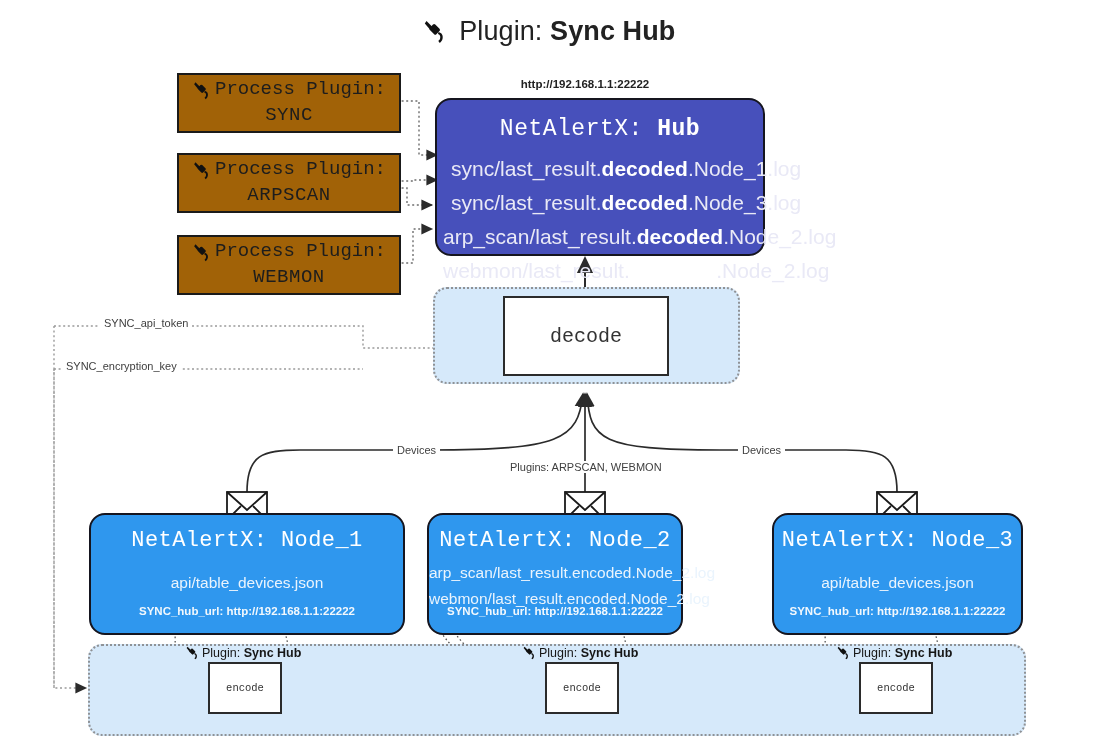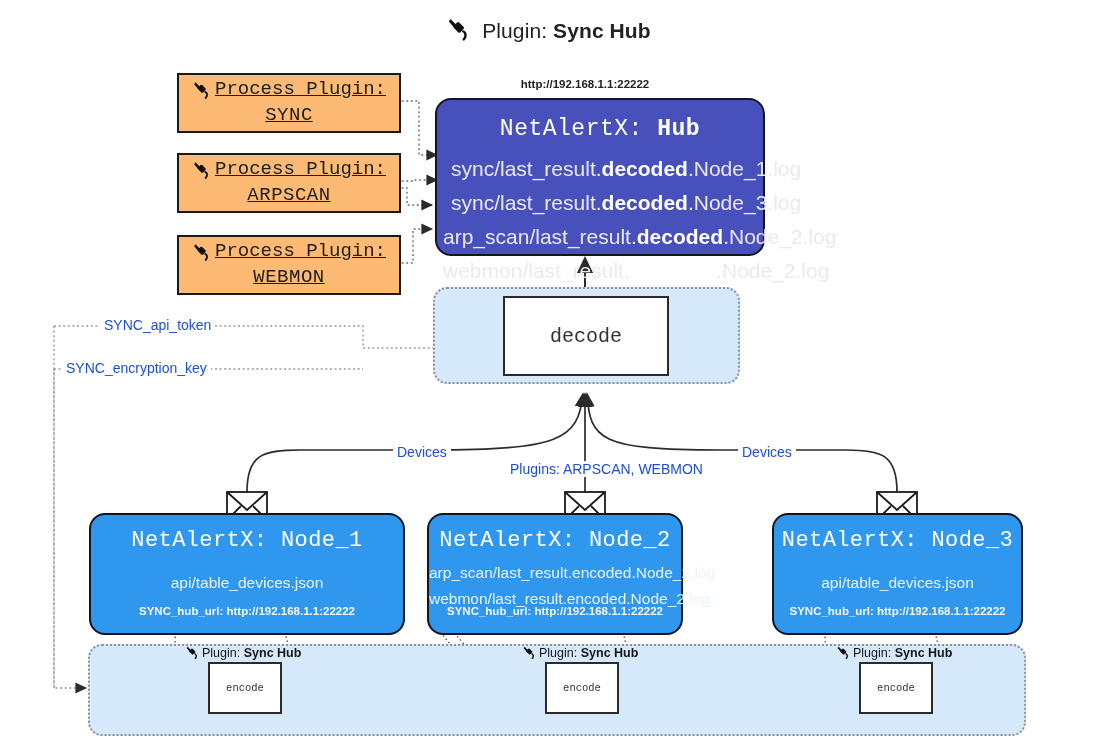--- a/index.html
+++ b/index.html
@@ -3,29 +3,29 @@
 <meta charset="utf-8">
 <style>
   html,body{margin:0;padding:0;background:#ffffff;}
   body{width:1117px;height:754px;position:relative;overflow:hidden;
        font-family:"Liberation Sans",sans-serif;color:#1a1a1a;}
   .canvas{position:absolute;inset:0;}
   svg.layer{position:absolute;left:0;top:0;width:1117px;height:754px;pointer-events:none;}
 
   
   .title{position:absolute;left:0;top:16px;width:1097px;text-align:center;
-         font-size:21px;color:#222;letter-spacing:.1px;}
+         font-size:27px;color:#222;letter-spacing:.1px;}
   .title .b{font-weight:bold;}
   .plugsvg{vertical-align:-4px;margin-right:4px;}
 
   
-  .procbox{position:absolute;border:2px solid #1a1a1a;background:#fdba74;
+  .procbox{position:absolute;border:2px solid #1a1a1a;background:#a16207;
            font-family:"Liberation Mono","DejaVu Sans Mono",monospace;
            font-size:19px;color:#1d1d1d;text-align:right;line-height:1.35;
-           display:flex;flex-direction:column;justify-content:center;align-items:center;text-decoration:underline;}
+           display:flex;flex-direction:column;justify-content:center;align-items:center;}
   .procbox .l1{display:flex;align-items:center;justify-content:center;white-space:nowrap;}
   .procbox .l2{letter-spacing:.5px;}
 
   
   .urlcap{position:absolute;font-size:11.5px;font-weight:bold;color:#222;text-align:center;}
   .hub{position:absolute;background:#4750bb;border:2.5px solid #15151f;border-radius:16px;
        box-sizing:border-box;}
   .hub .hubtitle{margin-top:16px;text-align:center;color:#ffffff;font-size:23px;
        font-family:"Liberation Mono","DejaVu Sans Mono",monospace;letter-spacing:.5px;}
   .hub .hubtitle b{font-weight:bold;}
@@ -46,21 +46,21 @@
         box-sizing:border-box;}
   .node .ntitle{margin-top:13px;text-align:center;color:#ffffff;font-size:22px;
         font-family:"Liberation Mono","DejaVu Sans Mono",monospace;letter-spacing:.4px;}
   .node .ntitle b{font-weight:normal;}
   .node .nline{text-align:center;color:#eaf4fd;font-size:15.5px;line-height:1.55;margin-top:8px;
         white-space:nowrap;}
   .node .nurl{position:absolute;left:0;right:0;bottom:16px;text-align:center;color:#f2f8fd;
         font-size:11.5px;font-weight:bold;white-space:nowrap;}
 
   
-  .flabel{position:absolute;font-size:14px;color:#1d4ed8;background:#ffffff;
+  .flabel{position:absolute;font-size:11px;color:#404040;background:#ffffff;
           padding:0 4px;white-space:nowrap;}
   .plabel{position:absolute;font-size:12.5px;color:#161616;white-space:nowrap;
           display:flex;align-items:center;}
   .plabel b{font-weight:bold;}
 </style>
 </head>
 <body>
 
 <div class="canvas">
 

